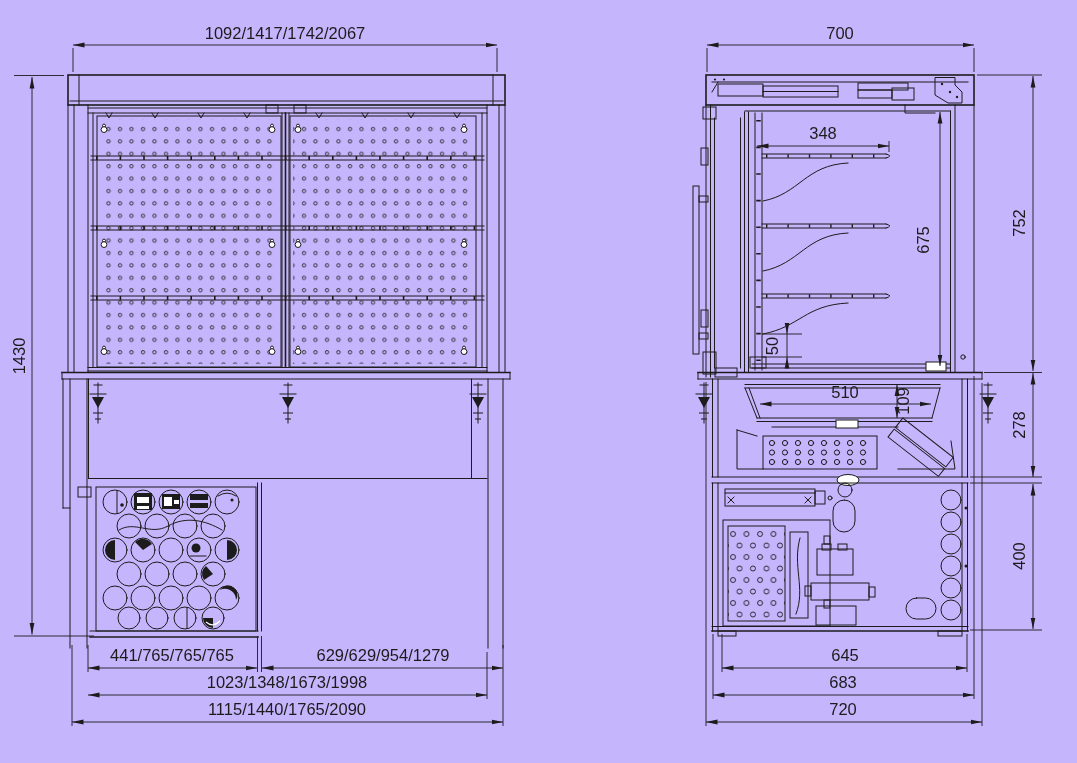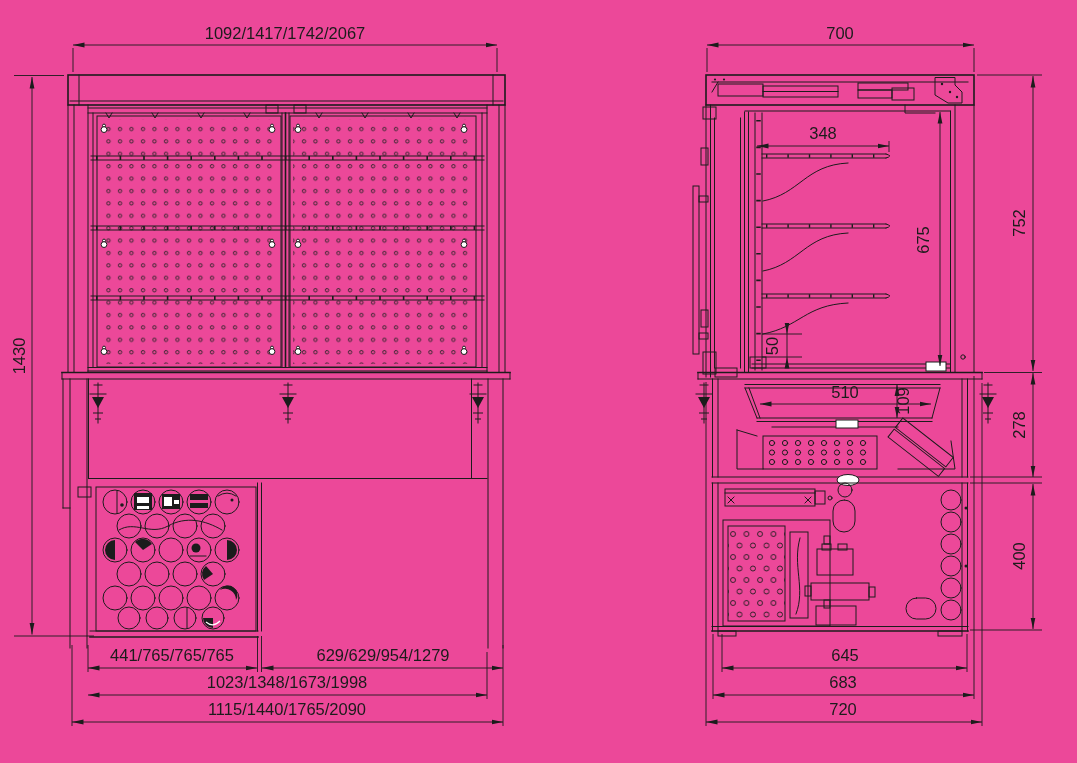--- a/index.html
+++ b/index.html
@@ -1,16 +1,16 @@
 <!DOCTYPE html>
 <html><head>
 <meta charset="utf-8">
 <style>
   html,body{margin:0;padding:0;background:#ffffff;}
-  #stage{position:relative;width:1077px;height:763px;background:#ec4899;overflow:hidden;
+  #stage{position:relative;width:1077px;height:763px;background:#c4b5fd;overflow:hidden;
          font-family:"Liberation Sans",sans-serif;}
   svg{display:block}
   .ln{stroke:#1c1c1c;stroke-width:1;fill:none;stroke-linecap:square}
   .ln2{stroke:#1c1c1c;stroke-width:1.6;fill:none;stroke-linecap:square}
   .dim{stroke:#1c1c1c;stroke-width:0.9;fill:none}
   .fil{fill:#1c1c1c;stroke:none}
   .whtf{fill:#ffffff;stroke:#1c1c1c;stroke-width:1}
   .tick{stroke:#1c1c1c;stroke-width:4;stroke-dasharray:1.6 22;fill:none}
   .vtick{stroke:#1c1c1c;stroke-width:4.5;stroke-dasharray:1.6 25;fill:none}
   .btick{stroke:#1c1c1c;stroke-width:3.4;stroke-dasharray:1.4 20;fill:none}

